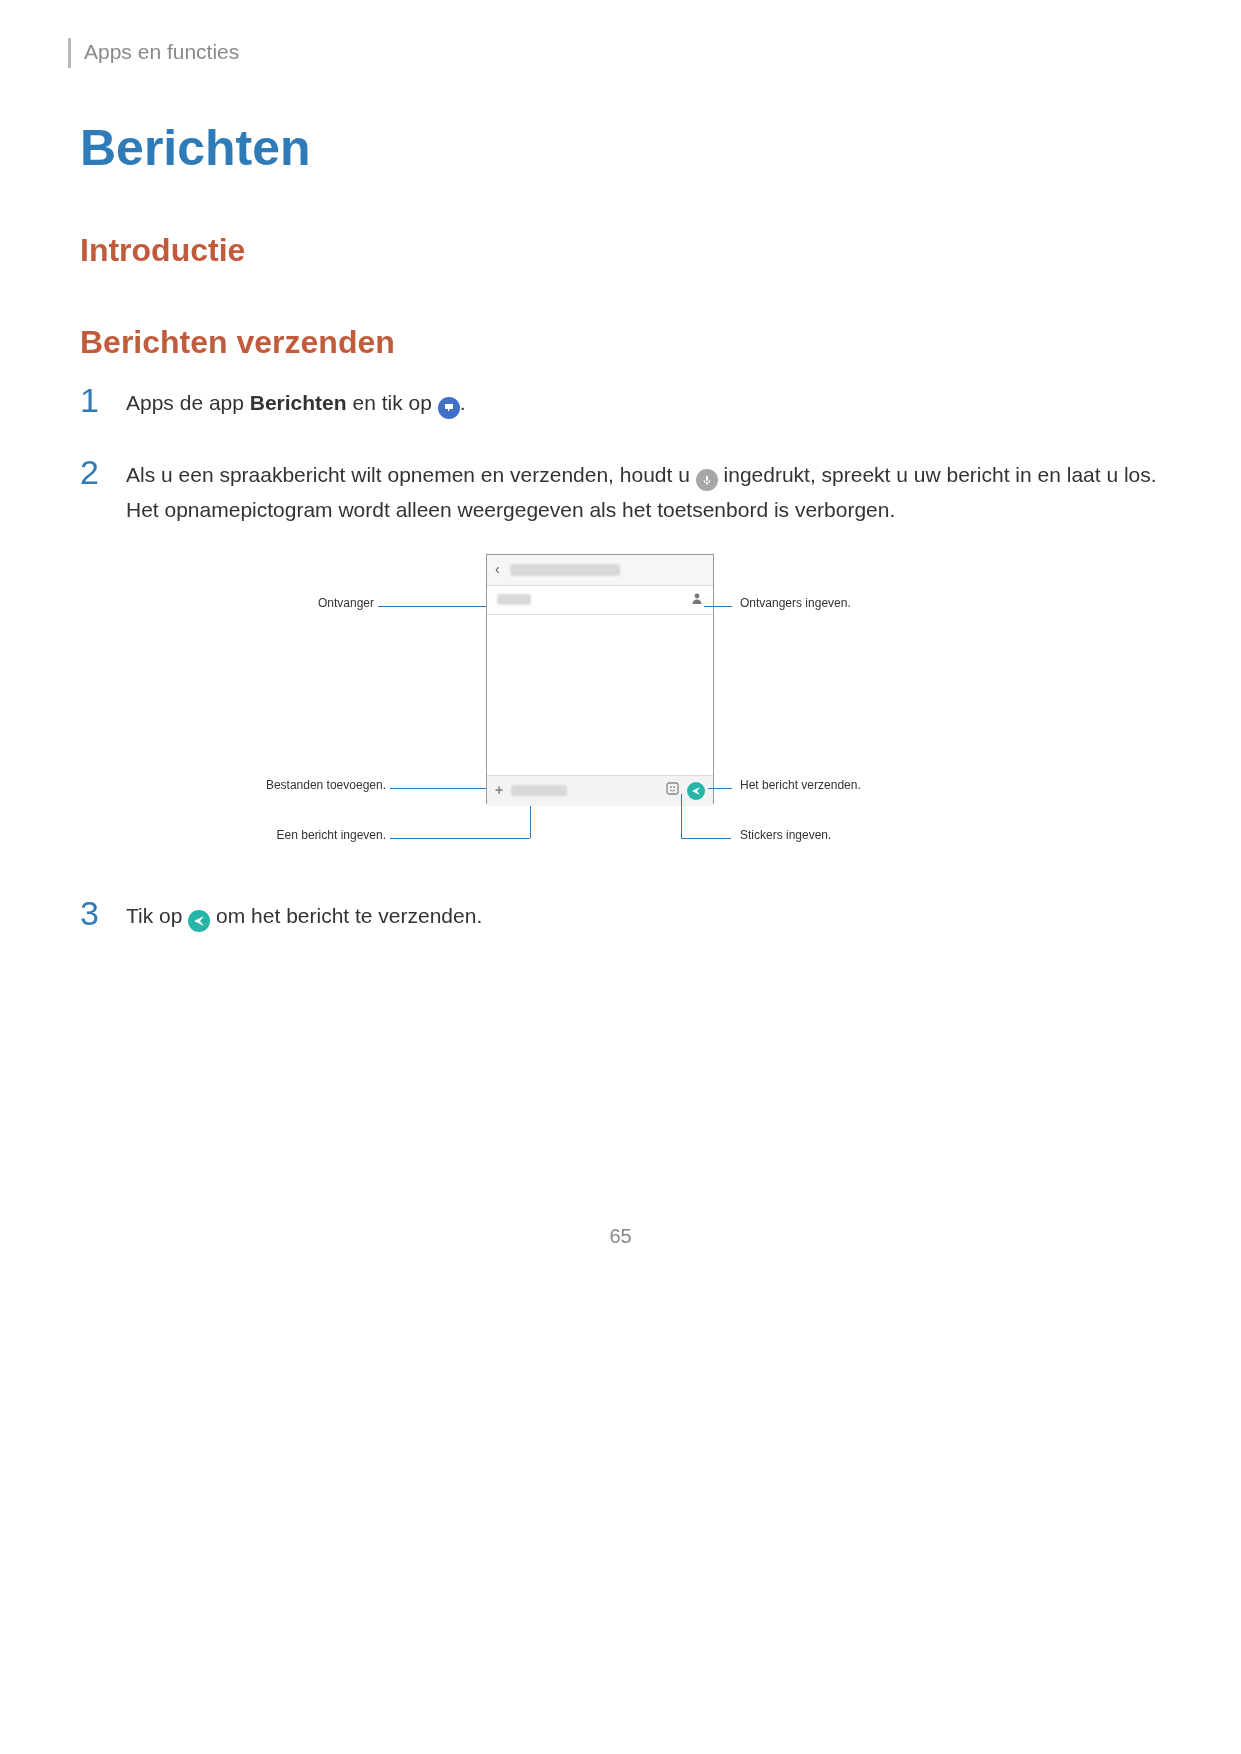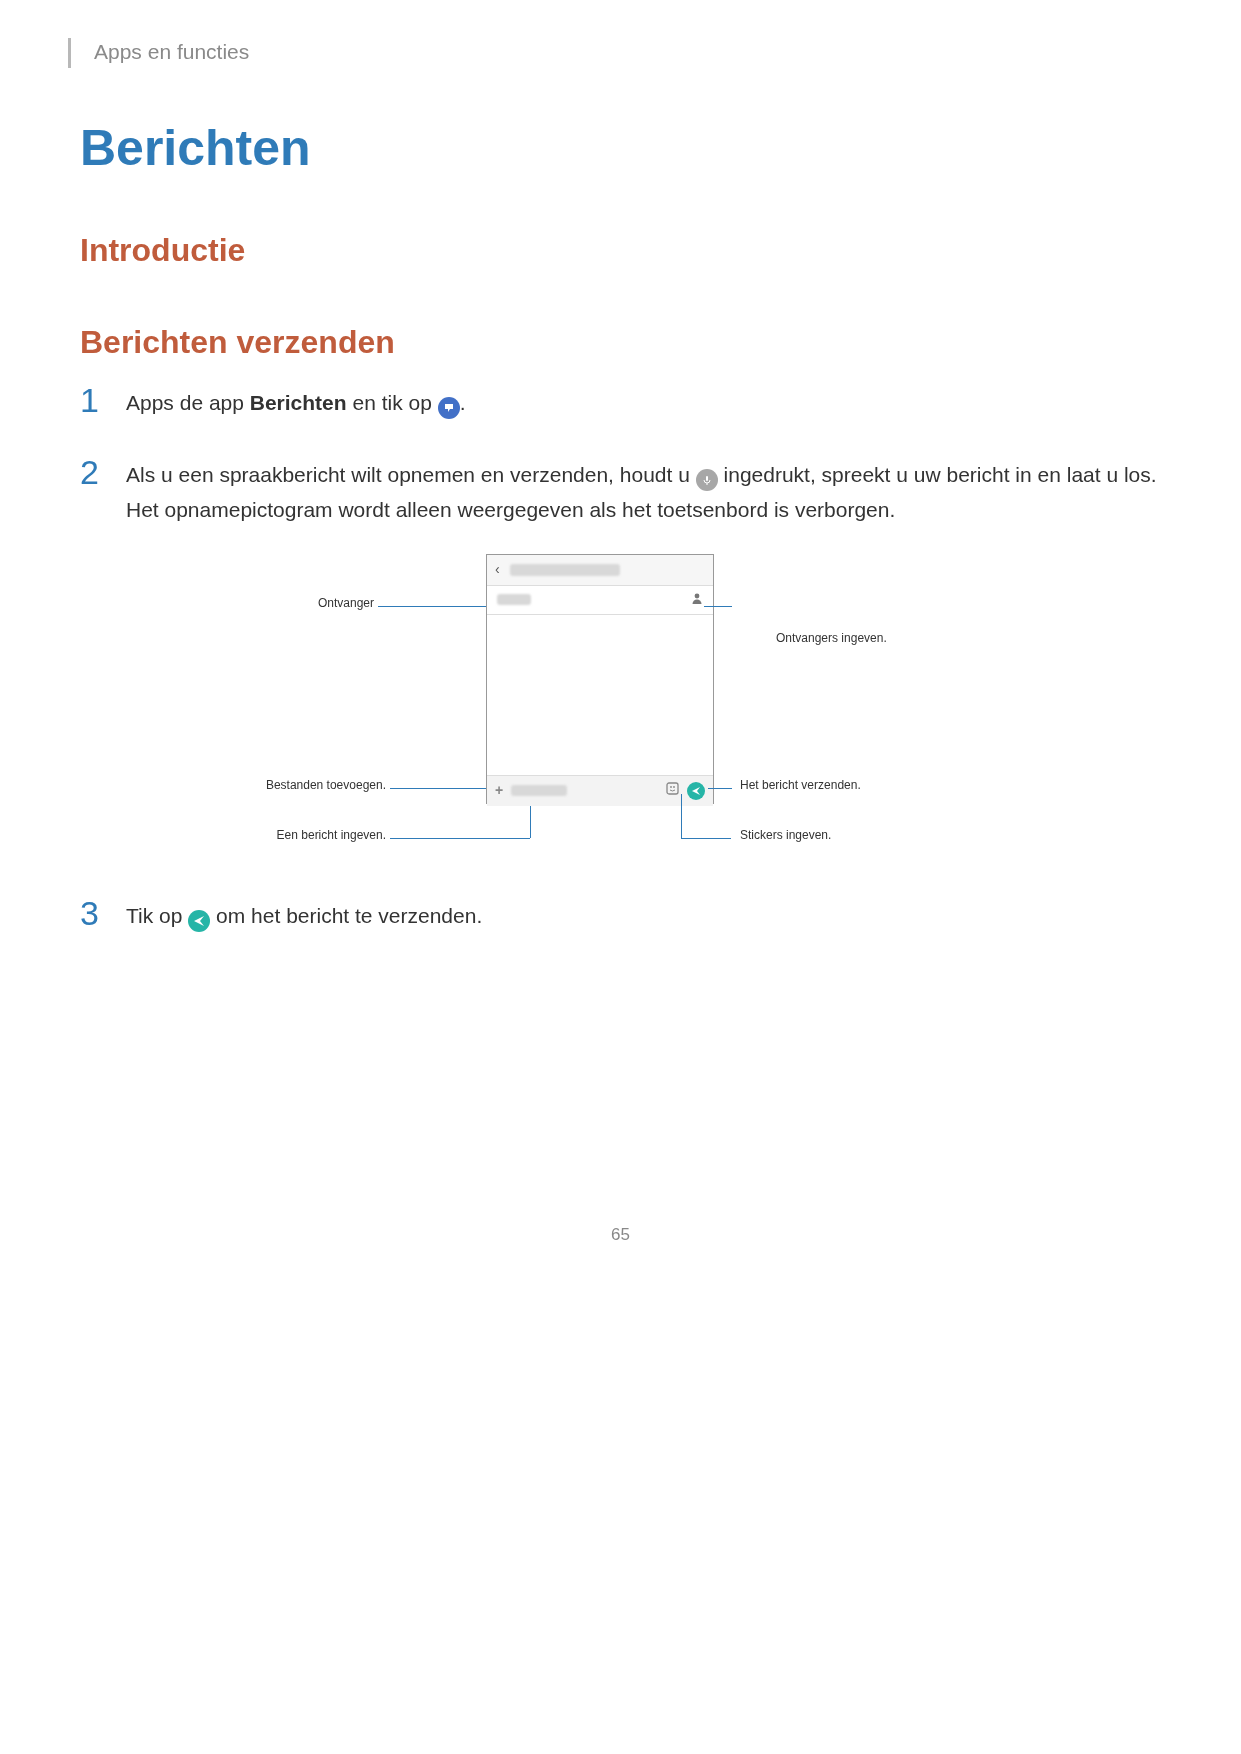--- a/index.html
+++ b/index.html
@@ -20,21 +20,21 @@
     position: absolute;
     top: 38px;
     left: 68px;
     width: 3px;
     height: 30px;
     background: #b8b8b8;
   }
   .breadcrumb {
     font-size: 21px;
     color: #8a8a8a;
-    margin-left: 14px;
+    margin-left: 4px;
     font-weight: 400;
   }
   h1.page-title {
     color: #2f7bb8;
     font-size: 50px;
     font-weight: 700;
     margin: 55px 0 0 0;
   }
   h2.section-title {
     color: #c05c3c;
@@ -168,21 +168,21 @@
   }
   .line {
     position: absolute;
     background: #2f7bb8;
   }
   .line.h { height: 1px; }
   .line.v { width: 1px; }
 
   .page-num {
     text-align: center;
-    font-size: 17px;
+    font-size: 20px;
     color: #888;
     margin-top: 280px;
   }
 
   
   .inline-icon {
     display: inline-block;
     vertical-align: -4px;
   }
   .ic-circle {
@@ -281,21 +281,21 @@
             </span>
             <span class="send-circle">
               <svg width="10" height="10" viewBox="0 0 10 10">
                   <path d="M1 5 L9 1 L6 5 L9 9 Z" fill="#fff"></path>
                 </svg>
             </span>
           </div>
         </div>
 
         <div class="line h" style="left:578px; top:52px; width:28px;"></div>
-        <div class="callout" style="left:650px; top:40px;margin-top:35px;">Ontvangers ingeven.</div>
+        <div class="callout" style="left:614px; top:40px;">Ontvangers ingeven.</div>
 
         <div class="line h" style="left:582px; top:234px; width:24px;"></div>
         <div class="callout" style="left:614px; top:222px;">Het bericht verzenden.</div>
 
         <div class="line v" style="left:555px; top:240px; height:44px;"></div>
         <div class="line h" style="left:555px; top:284px; width:50px;"></div>
         <div class="callout" style="left:614px; top:272px;text-align:right;">Stickers ingeven.</div>
       </div>
     </div>
   </div>

